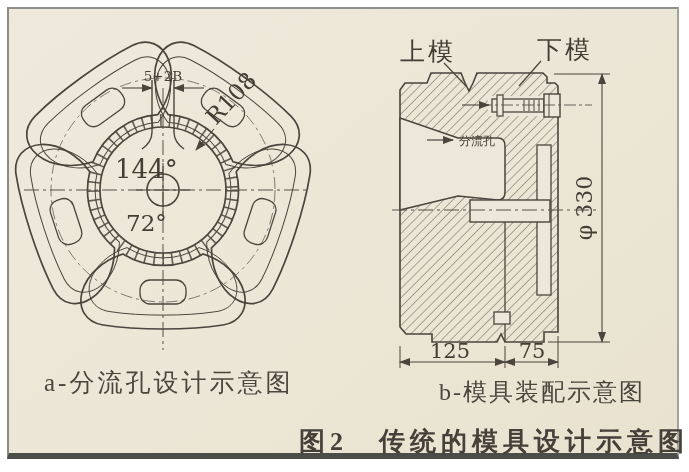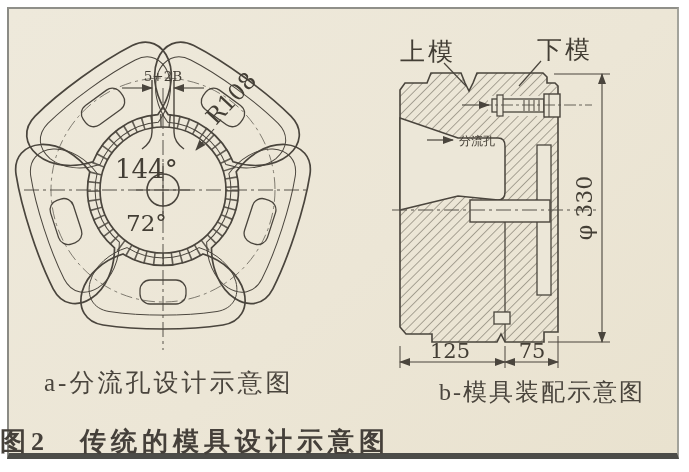--- a/index.html
+++ b/index.html
@@ -7,21 +7,21 @@
         font-family:"Liberation Serif","DejaVu Serif",serif;}
   #paper{position:absolute;left:7px;top:7px;width:672px;height:452px;
          background:linear-gradient(140deg,#eee9db 0%,#ece6d6 55%,#e9e2cf 100%);
          border-top:2px solid #8f8f89;border-left:2px solid #8b8b85;border-right:2px solid #a3a39b;
          border-bottom:6px solid #4c4c48;box-sizing:border-box;}
   svg text{font-family:"DejaVu Serif","Liberation Serif",serif;fill:#433e35;}
   .cap{position:absolute;color:#4a453d;font-family:"Liberation Serif","DejaVu Serif",serif;
        white-space:nowrap;}
   #cap-a{left:44px;top:366px;font-size:25px;letter-spacing:3px;}
   #cap-b{left:411px;top:376px;font-size:24px;letter-spacing:2px;margin-left:28px;}
-  #cap-main{left:0;top:424px;width:689px;text-align:left;font-size:26px;font-weight:600;
+  #cap-main{left:0;top:424px;width:689px;text-align:right;font-size:26px;font-weight:600;
             letter-spacing:5px;color:#45403a;}
 </style>
 </head>
 <body>
 
 <div id="shot">
   <div id="paper"></div>
 
   <svg style="position:absolute;left:8px;top:10px;" width="340" height="356" viewBox="0 0 340 356">
     <defs>

